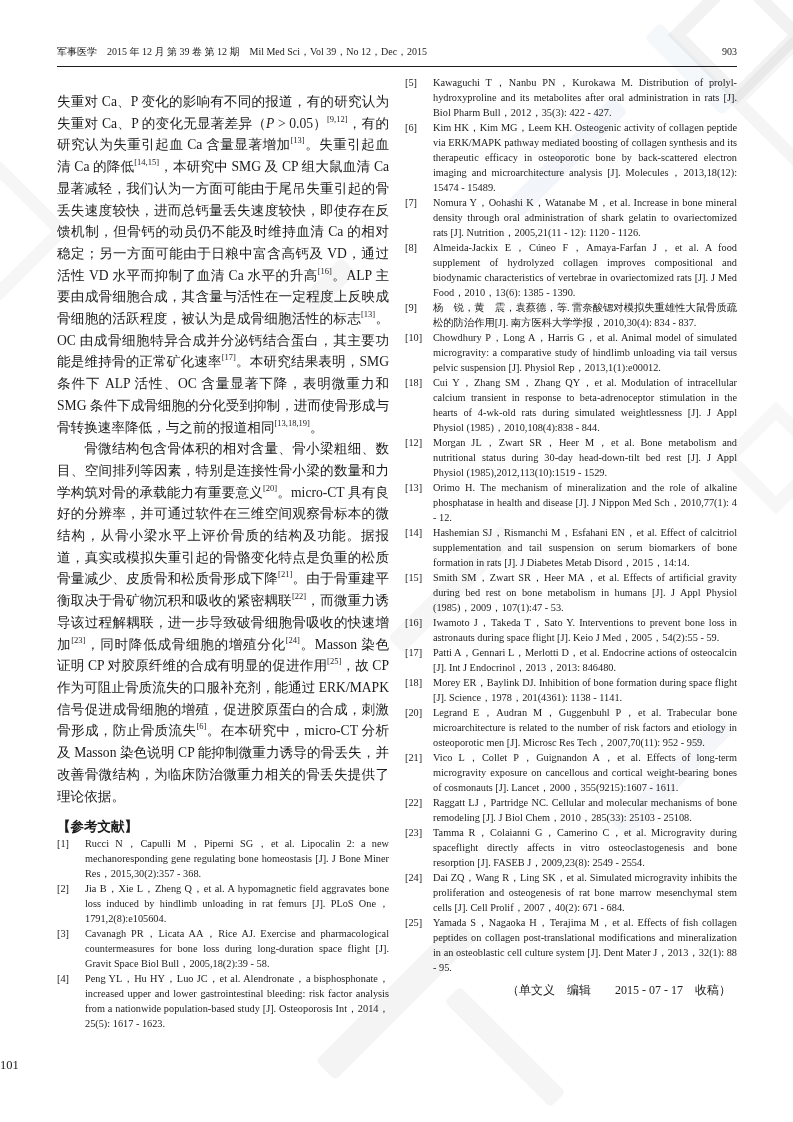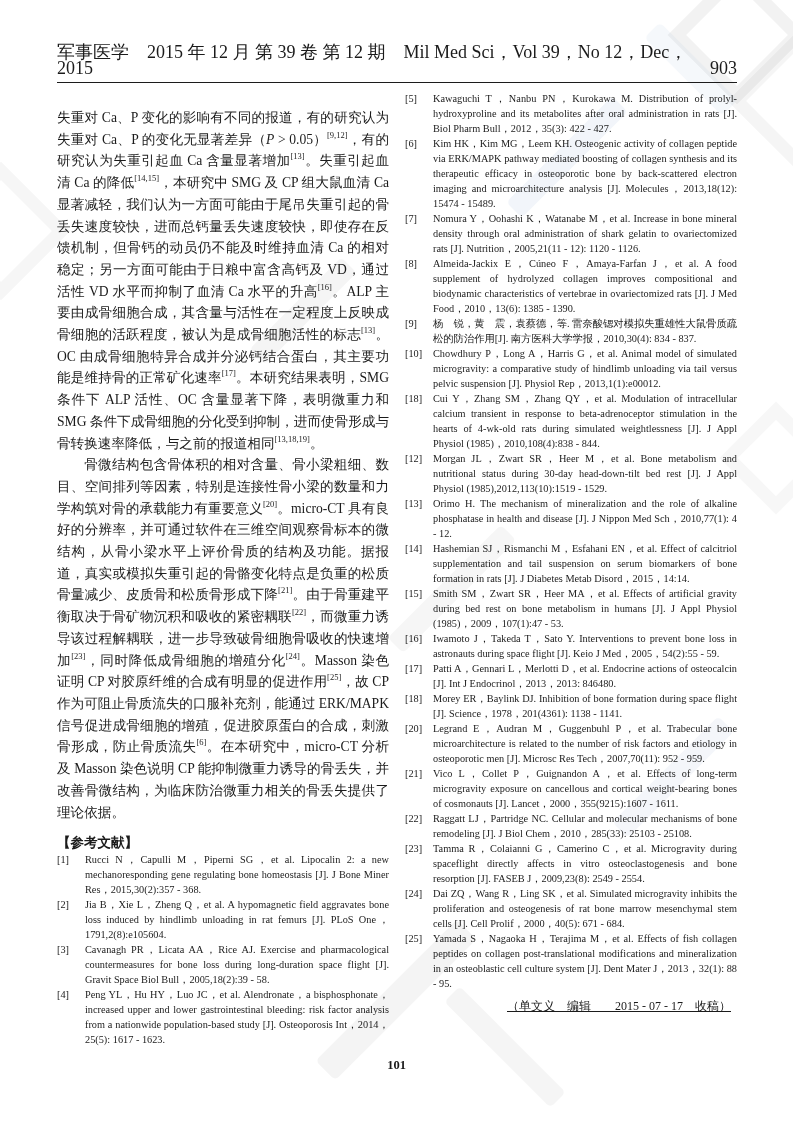--- a/index.html
+++ b/index.html
@@ -20,37 +20,37 @@
   .wm-b1 { left:492px; top:146px; width:150px; background:rgba(130,160,205,0.10); }
   .wm-b2 { left:238px; top:300px; width:130px; background:rgba(0,0,0,0.040); }
   .wm-b3 { left:372px; top:578px; width:160px; background:rgba(0,0,0,0.035); }
   .wm-b4 { left:598px; top:766px; width:150px; background:rgba(130,160,205,0.09); }
   .wm-b5 { left:296px; top:986px; width:200px; height:28px; background:rgba(0,0,0,0.045); }
   .wm-b6 { left:430px; top:1036px; width:150px; background:rgba(0,0,0,0.04); transform:rotate(45deg); }
   .wm-b7 { left:636px; top:58px; width:110px; background:rgba(130,160,205,0.08); transform:rotate(45deg); }
   
   .content { position:absolute; left:57px; top:44px; width:680px; z-index:1; }
   .hdr { display:flex; justify-content:space-between; align-items:flex-end;
-         font-size:18px; line-height:16px; }
+         font-size:10px; line-height:16px; }
   .rule { border-bottom:1.6px solid #1c1c1c; margin-top:6px; }
   .columns { display:flex; gap:16px; margin-top:8px; }
   .col { width:332px; }
   .col-left { padding-top:16px; }
   .body-p { margin:0; font-size:13.6px; line-height:21.7px; text-align:justify;
             text-justify:inter-ideograph; }
   .body-p.indent { text-indent:2em; }
   sup { font-size:8.5px; line-height:0; }
   .ref-heading { font-weight:bold; font-size:13.5px; margin:11px 0 0; }
   .refs { font-size:10.3px; line-height:15px; }
   .ref { display:flex; }
   .ref-num { width:28px; flex:0 0 28px; }
   .ref-text { flex:1; text-align:justify; overflow-wrap:break-word; }
-  .editor-note { font-size:12px; text-align:right; padding-right:6px; margin-top:7px;text-decoration:underline; }
-  .footer-page { position:absolute; left:0; right:0; top:1058px; text-align:center;
-                 font-size:12.5px; z-index:1;font-weight:bold; }
+  .editor-note { font-size:12px; text-align:right; padding-right:6px; margin-top:7px; }
+  .footer-page { position:absolute; left:0; right:0; top:1058px; text-align:left;
+                 font-size:12.5px; z-index:1; }
 </style>
 </head>
 <body>
 
 <div class="page">
 
   <div class="wm wm-diamond wm-d1"></div>
   <div class="wm wm-diamond wm-d2"></div>
   <div class="wm wm-diamond wm-d3"></div>
   <div class="wm wm-diamond wm-d4"></div>
@@ -165,21 +165,21 @@
             <div class="ref">
               <span class="ref-num">[22]</span>
               <span class="ref-text">Raggatt LJ，Partridge NC. Cellular and molecular mechanisms of bone remodeling [J]. J Biol Chem，2010，285(33): 25103 - 25108.</span>
             </div>
             <div class="ref">
               <span class="ref-num">[23]</span>
               <span class="ref-text">Tamma R，Colaianni G，Camerino C，et al. Microgravity during spaceflight directly affects in vitro osteoclastogenesis and bone resorption [J]. FASEB J，2009,23(8): 2549 - 2554.</span>
             </div>
             <div class="ref">
               <span class="ref-num">[24]</span>
-              <span class="ref-text">Dai ZQ，Wang R，Ling SK，et al. Simulated microgravity inhibits the proliferation and osteogenesis of rat bone marrow mesenchymal stem cells [J]. Cell Prolif，2000，40(5): 671 - 684.</span>
+              <span class="ref-text">Dai ZQ，Wang R，Ling SK，et al. Simulated microgravity inhibits the proliferation and osteogenesis of rat bone marrow mesenchymal stem cells [J]. Cell Prolif，2007，40(2): 671 - 684.</span>
             </div>
             <div class="ref">
               <span class="ref-num">[25]</span>
               <span class="ref-text">Yamada S，Nagaoka H，Terajima M，et al. Effects of fish collagen peptides on collagen post-translational modifications and mineralization in an osteoblastic cell culture system [J]. Dent Mater J，2013，32(1): 88 - 95.</span>
             </div>
           </div>
         <div class="editor-note">（单文义　编辑　　2015 - 07 - 17　收稿）</div>
       </div>
 
     </div>

